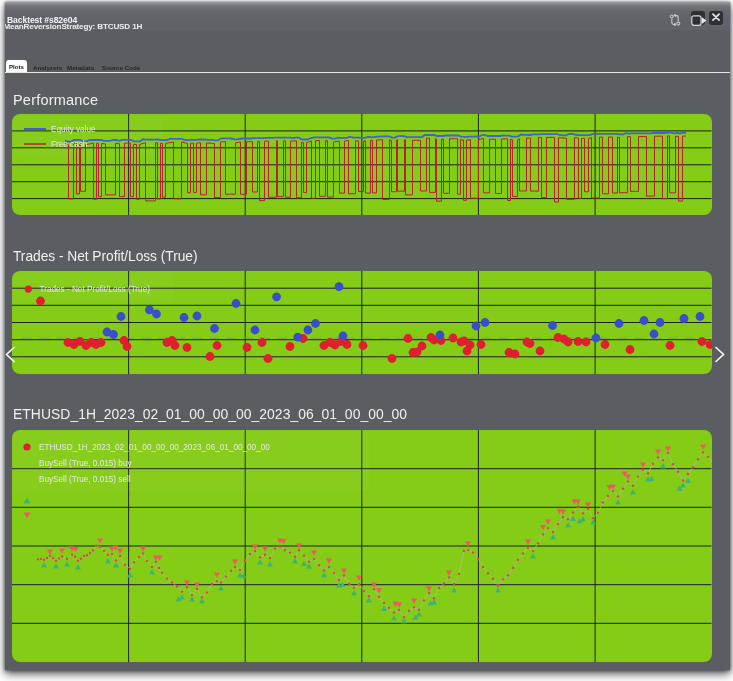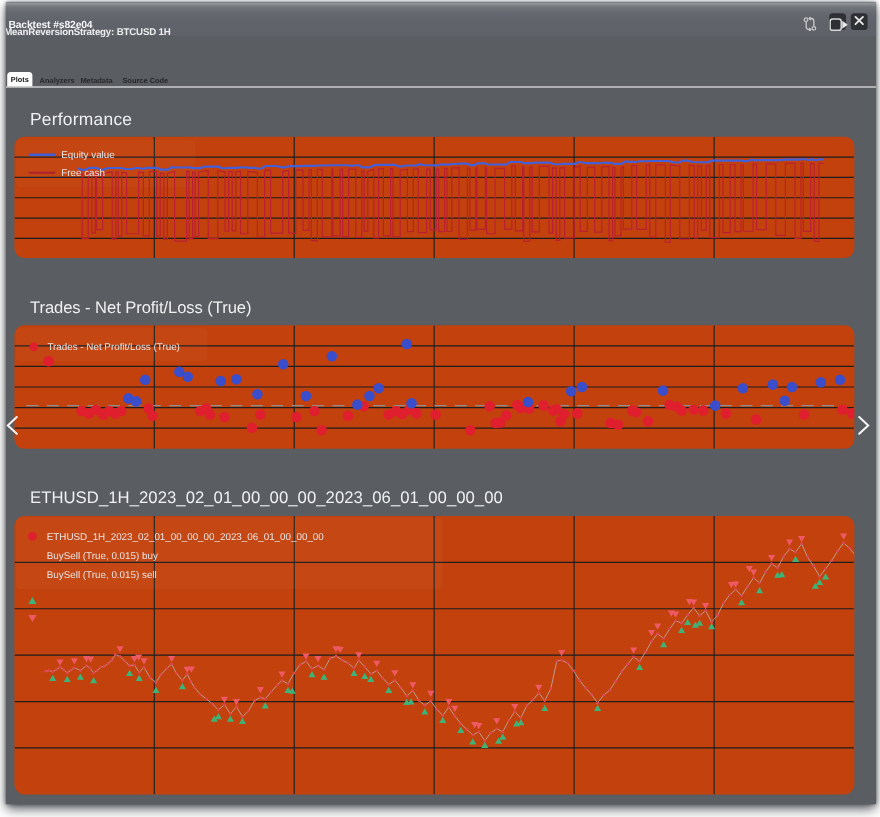--- a/index.html
+++ b/index.html
@@ -6,22 +6,22 @@
   background:#5a5d62; border-radius:0; overflow:hidden;
   box-shadow:0 4px 9px rgba(52,55,61,0.8), 0 1px 4px rgba(52,55,61,0.55), 0 0 2px rgba(52,55,61,0.5); }
 #titlebar { position:absolute; left:0; top:0; width:100%; height:28px;
   background:linear-gradient(#9a9da1 0px, #717479 4px, #65686e 9px, #606369 16px, #5f6268 100%); }
 #titletext { position:absolute; left:2.5px; top:12.5px; font-size:8.6px; font-weight:bold; color:#f4f5f6; letter-spacing:-0.1px; }
 #strat { position:absolute; left:-1px; top:20px; font-size:8.1px; font-weight:bold; color:#eceded; letter-spacing:-0.15px; }
 .tabtxt { position:absolute; top:61.5px; font-size:6.2px; font-weight:bold; color:#26282b; }
 #plots-tab { position:absolute; left:1.5px; top:57.5px; width:21px; height:12px; background:#fff; border-radius:3px 3px 0 0;
   text-align:center; font-size:6.1px; font-weight:bold; color:#111; line-height:13.5px; }
 #tabline { position:absolute; left:0; top:69.5px; width:100%; height:1.7px; background:#e6e6e6; }
-.hd { position:absolute; color:#eef0f1; font-size:14.5px; font-weight:500; letter-spacing:0.2px;margin-left:12px; }
-.panel { position:absolute; left:7.5px; width:699.5px; background:#c2410c; border-radius:8px; overflow:hidden; }
+.hd { position:absolute; color:#eef0f1; font-size:14.5px; font-weight:500; letter-spacing:0.2px; }
+.panel { position:absolute; left:7.5px; width:699.5px; background:#84cc16; border-radius:8px; overflow:hidden; }
 .lg { font-family:"Liberation Sans",sans-serif; font-size:8.2px; fill:#e6e6e6; }
 .chev { position:absolute; width:12px; height:17px; }
 </style></head>
 <body>
 <div id="page" style="position:absolute;left:0;top:0;width:733px;height:681px;filter:blur(0.42px)">
 <div id="win">
   <div id="titlebar"></div>
   <div id="titletext">Backtest #s82e04</div>
   <svg style="position:absolute;left:664px;top:12px" width="12" height="12" viewBox="0 0 12 12">
     <circle cx="2.7" cy="2.4" r="1.5" fill="none" stroke="#c6c7c9" stroke-width="1.05"></circle>

